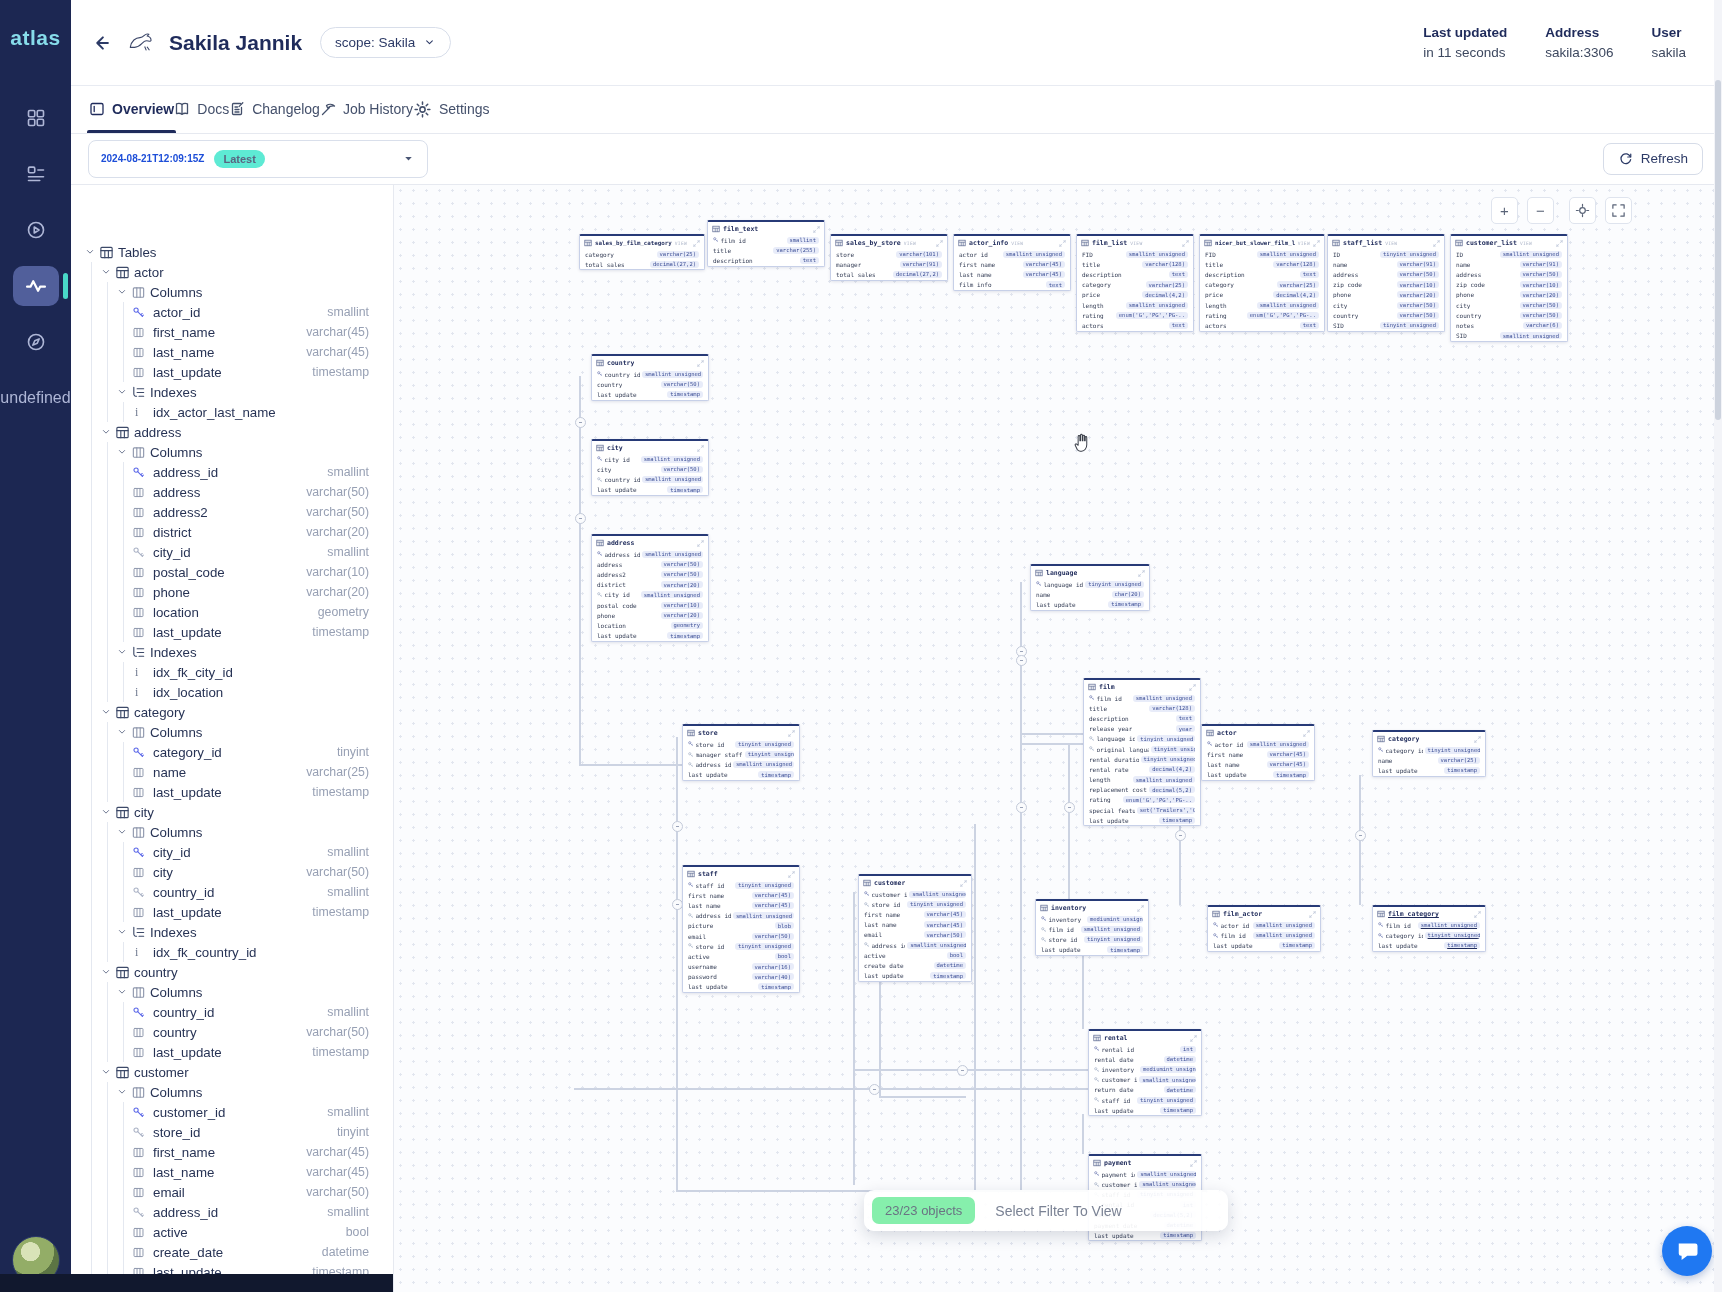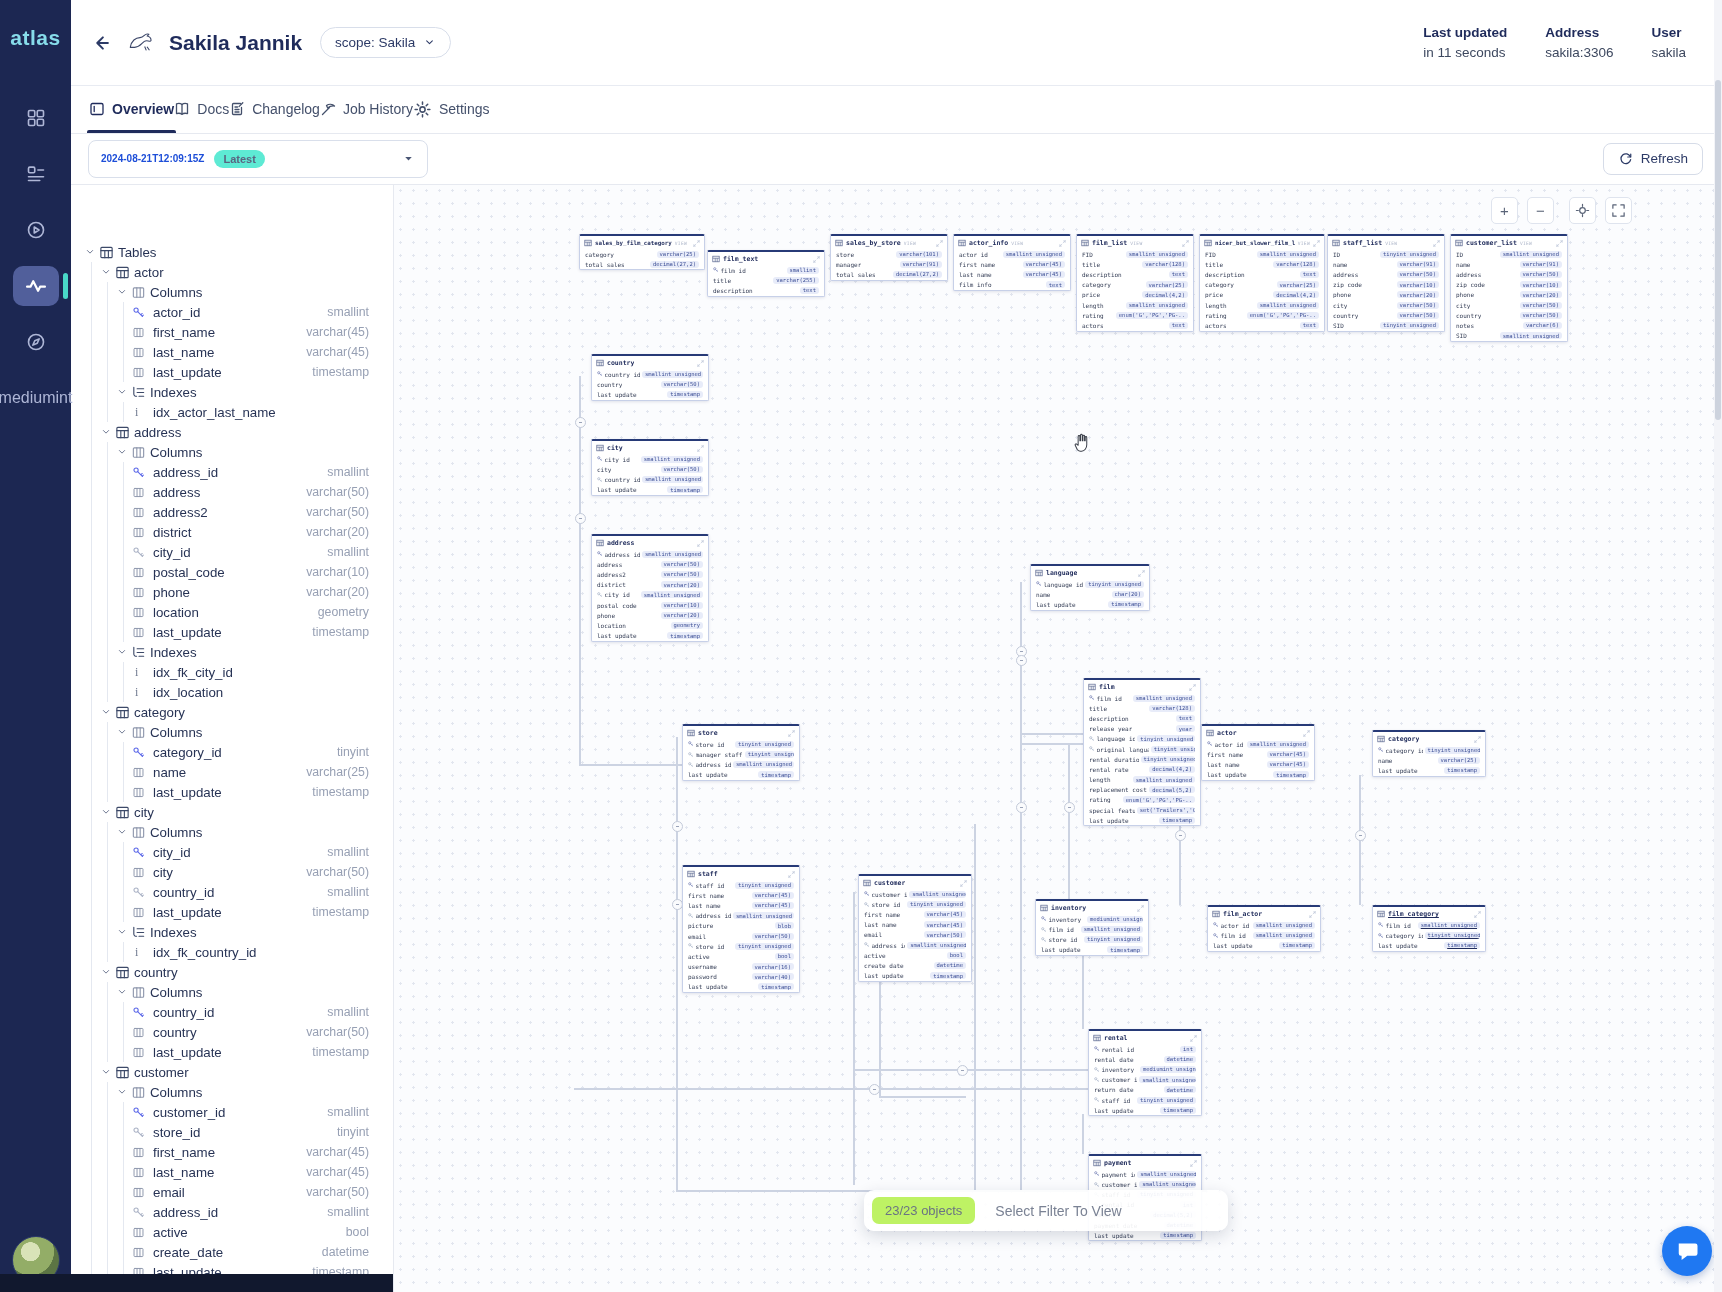--- a/index.html
+++ b/index.html
@@ -88,21 +88,21 @@
   .crow .cn{font-size:6px;color:#333c54;white-space:nowrap;overflow:hidden}
   .crow .cp{margin-left:auto;font-size:5.5px;color:#3d4f96;background:#e8ecf9;border-radius:3px;padding:.5px 3px;white-space:nowrap;max-width:72%;overflow:hidden}
   .ck{flex:0 0 auto}
   .ztools{position:absolute;top:13px;right:82px;display:flex;gap:9px;z-index:6}
   .zbtn{width:25px;height:25px;background:#fff;border:1px solid #dfe4ee;border-radius:5px;color:#5a6478;
         display:flex;align-items:center;justify-content:center;font-size:15px;cursor:pointer}
   .zbtn.gap{margin-left:6px}
   .statusbar{position:absolute;left:470px;top:1006px;width:348px;height:41px;background:rgba(255,255,255,.92);
              border-radius:10px;box-shadow:0 5px 16px rgba(20,30,60,.16);display:flex;align-items:center;
              padding:0 8px;gap:20px;z-index:7}
-  .objpill{background:#bef264;color:#6a7383;font-size:13px;border-radius:7px;padding:6px 13px;white-space:nowrap}
+  .objpill{background:#86efac;color:#6a7383;font-size:13px;border-radius:7px;padding:6px 13px;white-space:nowrap}
   .filterlbl{color:#7a8294;font-size:14px;white-space:nowrap;cursor:pointer}
 
   .chatbtn{position:absolute;left:1662px;top:1226px;width:50px;height:50px;border-radius:50%;background:#1f78f2;
            display:flex;align-items:center;justify-content:center;z-index:50;cursor:pointer;box-shadow:0 3px 8px rgba(20,60,140,.3)}
   .cursor{position:absolute;left:1072px;top:430px;z-index:60;pointer-events:none}
   .vscroll{position:absolute;right:0;top:0;width:8px;height:1292px;background:#f3f4f8;z-index:55}
   .vscroll .thumb{position:absolute;left:1px;top:80px;width:6px;height:340px;border-radius:3px;background:#cdd3de}
 </style>
 </head>
 <body>
@@ -135,21 +135,21 @@
           <path d="M1.5 8.5 h2.5 L6 4.5 l3.5 7 L11 8.5 h3.5"></path>
         </svg>
         <span class="accent"></span>
       </div>
       <div class="ritem">
         <svg class="svgi" width="20" height="20" viewBox="0 0 16 16">
           <circle cx="8" cy="8" r="6"></circle>
           <path d="M10.5 5.5 L9 9 5.5 10.5 7 7 Z"></path>
         </svg>
       </div>
-      <div class="ritem">mediumint</div>
+      <div class="ritem">undefined</div>
     </div>
   <div class="avatar"></div>
 </div>
 
 <div class="header">
   <span class="back">
     <svg class="svgi" width="20" height="20" viewBox="0 0 16 16" style="stroke-width:1.6">
         <path d="M9.5 3.5 L5 8 l4.5 4.5 M5 8 h8.5"></path>
       </svg>
   </span>
@@ -1016,21 +1016,21 @@
       </div>
       <div class="crow">
         <span class="cn">category</span>
         <span class="cp">varchar(25)</span>
       </div>
       <div class="crow">
         <span class="cn">total_sales</span>
         <span class="cp">decimal(27,2)</span>
       </div>
     </div>
-    <div class="card" style="left: 313px; top: 66px; width: 116px;">
+    <div class="card" style="left: 313px; top: 36px; width: 116px;">
       <div class="chead">
         <span>
           <svg width="8" height="8" viewBox="0 0 10 10" fill="none" stroke="currentColor" stroke-width=".9">
             <rect x="1" y="1.5" width="8" height="7"></rect>
             <path d="M1 4 h8 M4 4 v4.5 M6.5 4 v4.5"></path>
           </svg>
         </span>
         <span class="cname">film_text</span>
         <span class="cexp">
           <svg width="7" height="7" viewBox="0 0 16 16" fill="none" stroke="currentColor" stroke-width="1.4" stroke-linecap="round">

